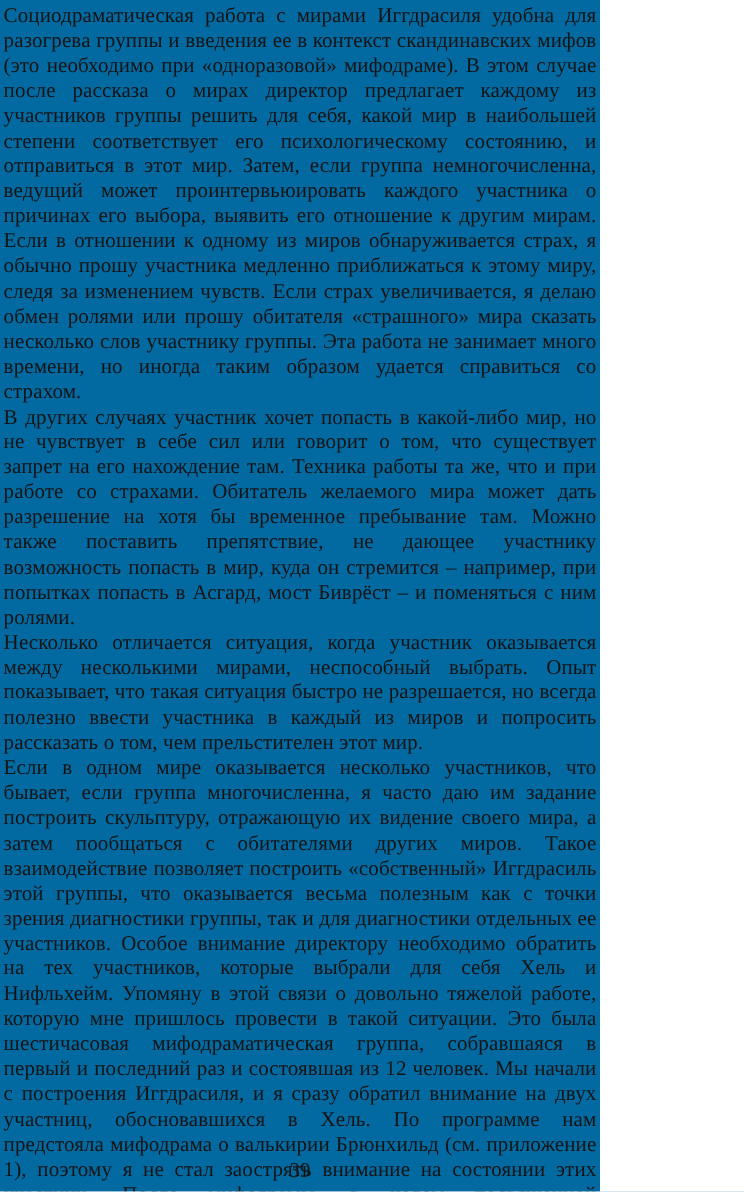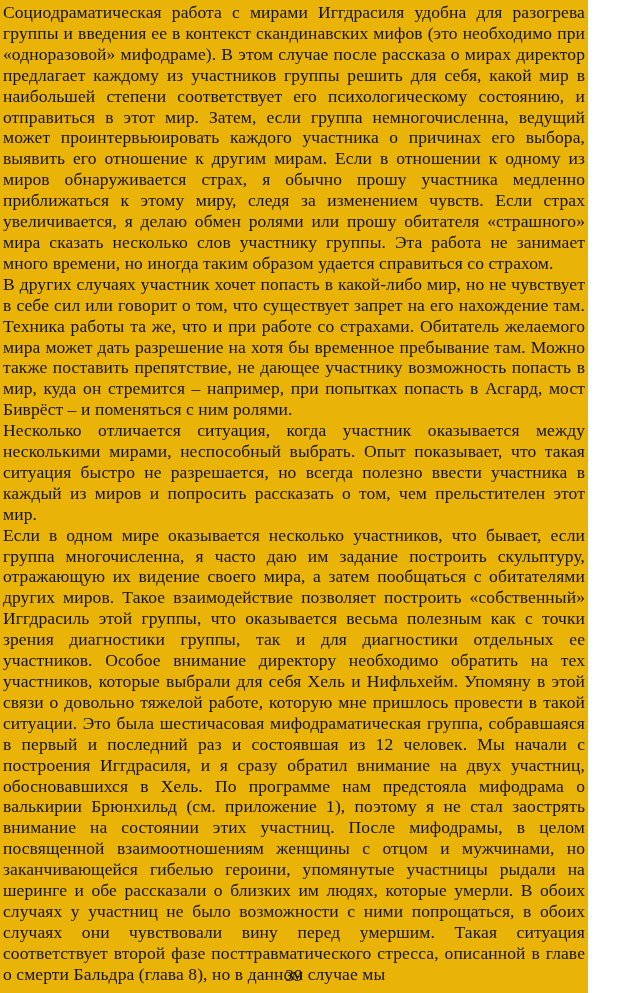--- a/index.html
+++ b/index.html
@@ -2,23 +2,23 @@
 <html lang="ru"><head>
 <meta charset="utf-8">
 <style>
   html, body {
     margin: 0;
     padding: 0;
     background: #ffffff;
   }
   .page {
     position: relative;
-    width: 588px;
+    width: 500px;
     height: 993px;
-    background: #eab308;
+    background: #0369a1;
     box-sizing: border-box;
     padding: 2px 3px 0 3px;
     overflow: hidden;
     font-family: "Liberation Serif", "DejaVu Serif", serif;
     color: #141414;
   }
   .text-block {
     width: 100%;
   }
   .text-block p {

